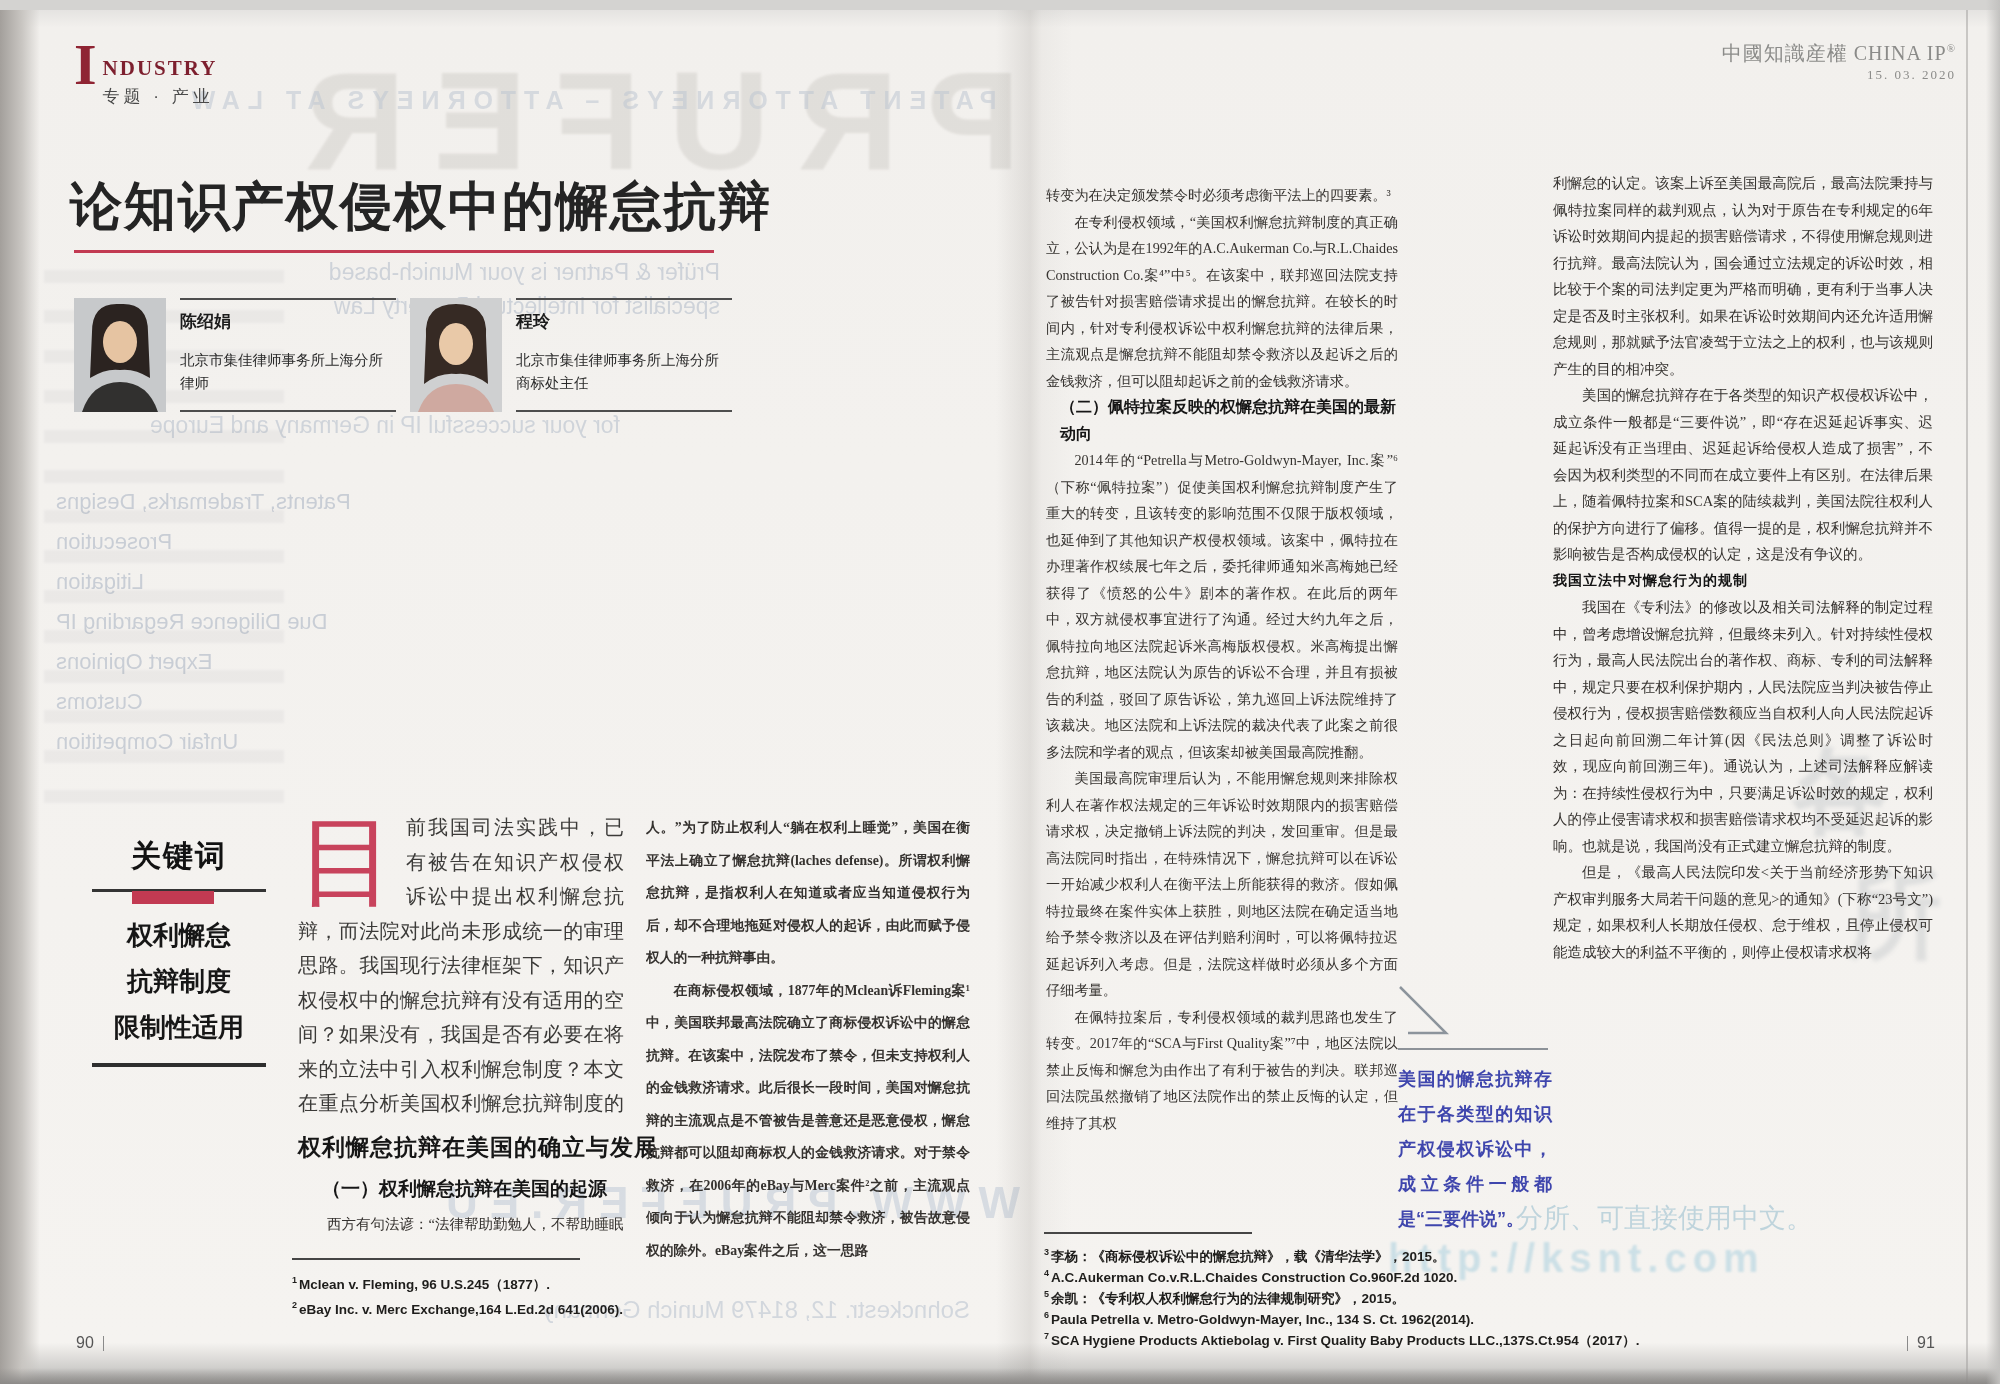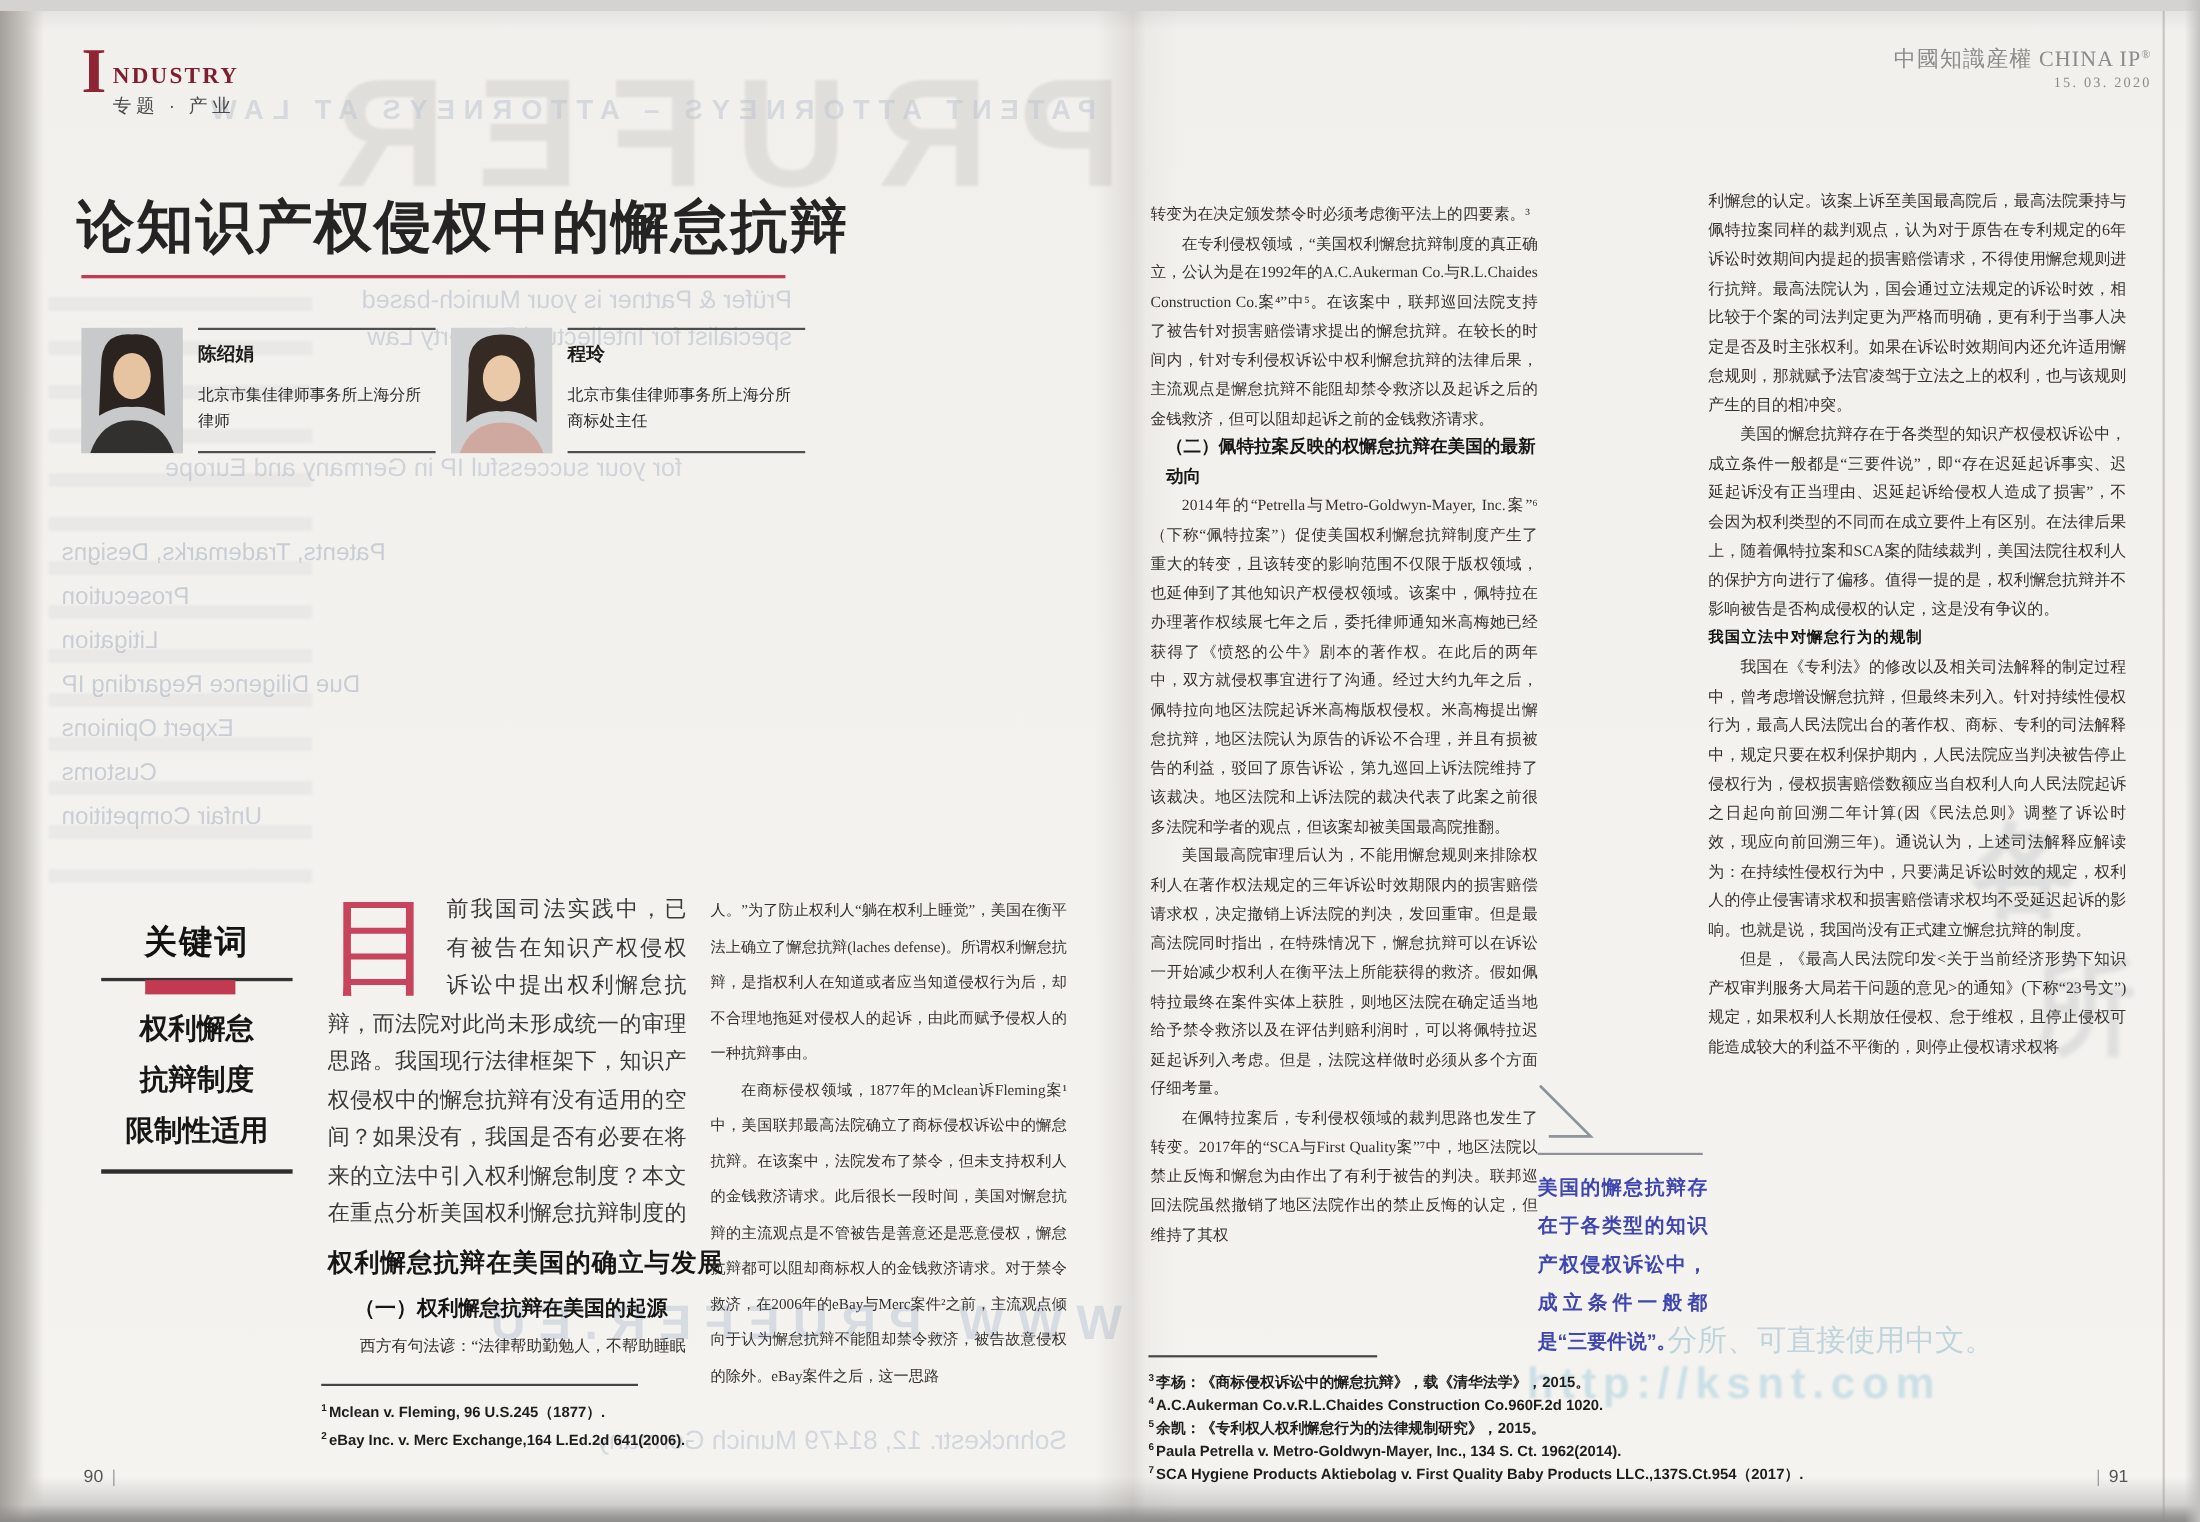--- a/index.html
+++ b/index.html
@@ -74,21 +74,21 @@
   
   .col{position:absolute;text-align:justify;color:#35322f;overflow:hidden;}
   .col p{margin:0;}
   .indent{text-indent:2em;}
   .lead{left:298px;top:810px;width:326px;height:316px;font-size:20px;line-height:34.5px;color:#3b3a38;}
   .dropcap{float:left;font-size:98px;line-height:96px;color:#c8435c;margin:4px 10px 0 0;font-weight:400;}
   .h-sec{position:absolute;font-family:"Liberation Sans","DejaVu Sans",sans-serif;font-weight:800;color:#161616;}
   .h1a{left:298px;top:1132px;font-size:23px;letter-spacing:1px;}
   .h2a{left:322px;top:1176px;font-size:19px;}
   .colA2{left:298px;top:1208px;width:326px;height:36px;font-size:14.5px;line-height:32px;}
-  .colB{left:646px;top:812px;width:324px;height:452px;font-size:13.8px;line-height:32.5px;}
+  .colB{left:646px;top:812px;width:324px;height:452px;font-size:13.8px;line-height:32.5px;font-weight:bold;}
 
   .colC{left:1046px;top:182px;width:352px;height:992px;font-size:14.2px;line-height:26.5px;}
   .colD{left:1553px;top:170px;width:380px;height:1048px;font-size:14.5px;line-height:26.5px;}
   .h2c{font-family:"Liberation Sans","DejaVu Sans",sans-serif;font-weight:800;font-size:16px;
        color:#161616;padding-left:14px;margin:5px 0 3px 0;text-align:left;}
   .h1d{font-family:Liberation Mono, monospace;font-weight:800;font-size:14px;
        color:#141414;margin:26px 0 12px 0;text-align:left;letter-spacing:1px;}
 
   
   .pq-rule{position:absolute;left:1398px;top:1048px;width:150px;height:2px;background:#8d9298;}

